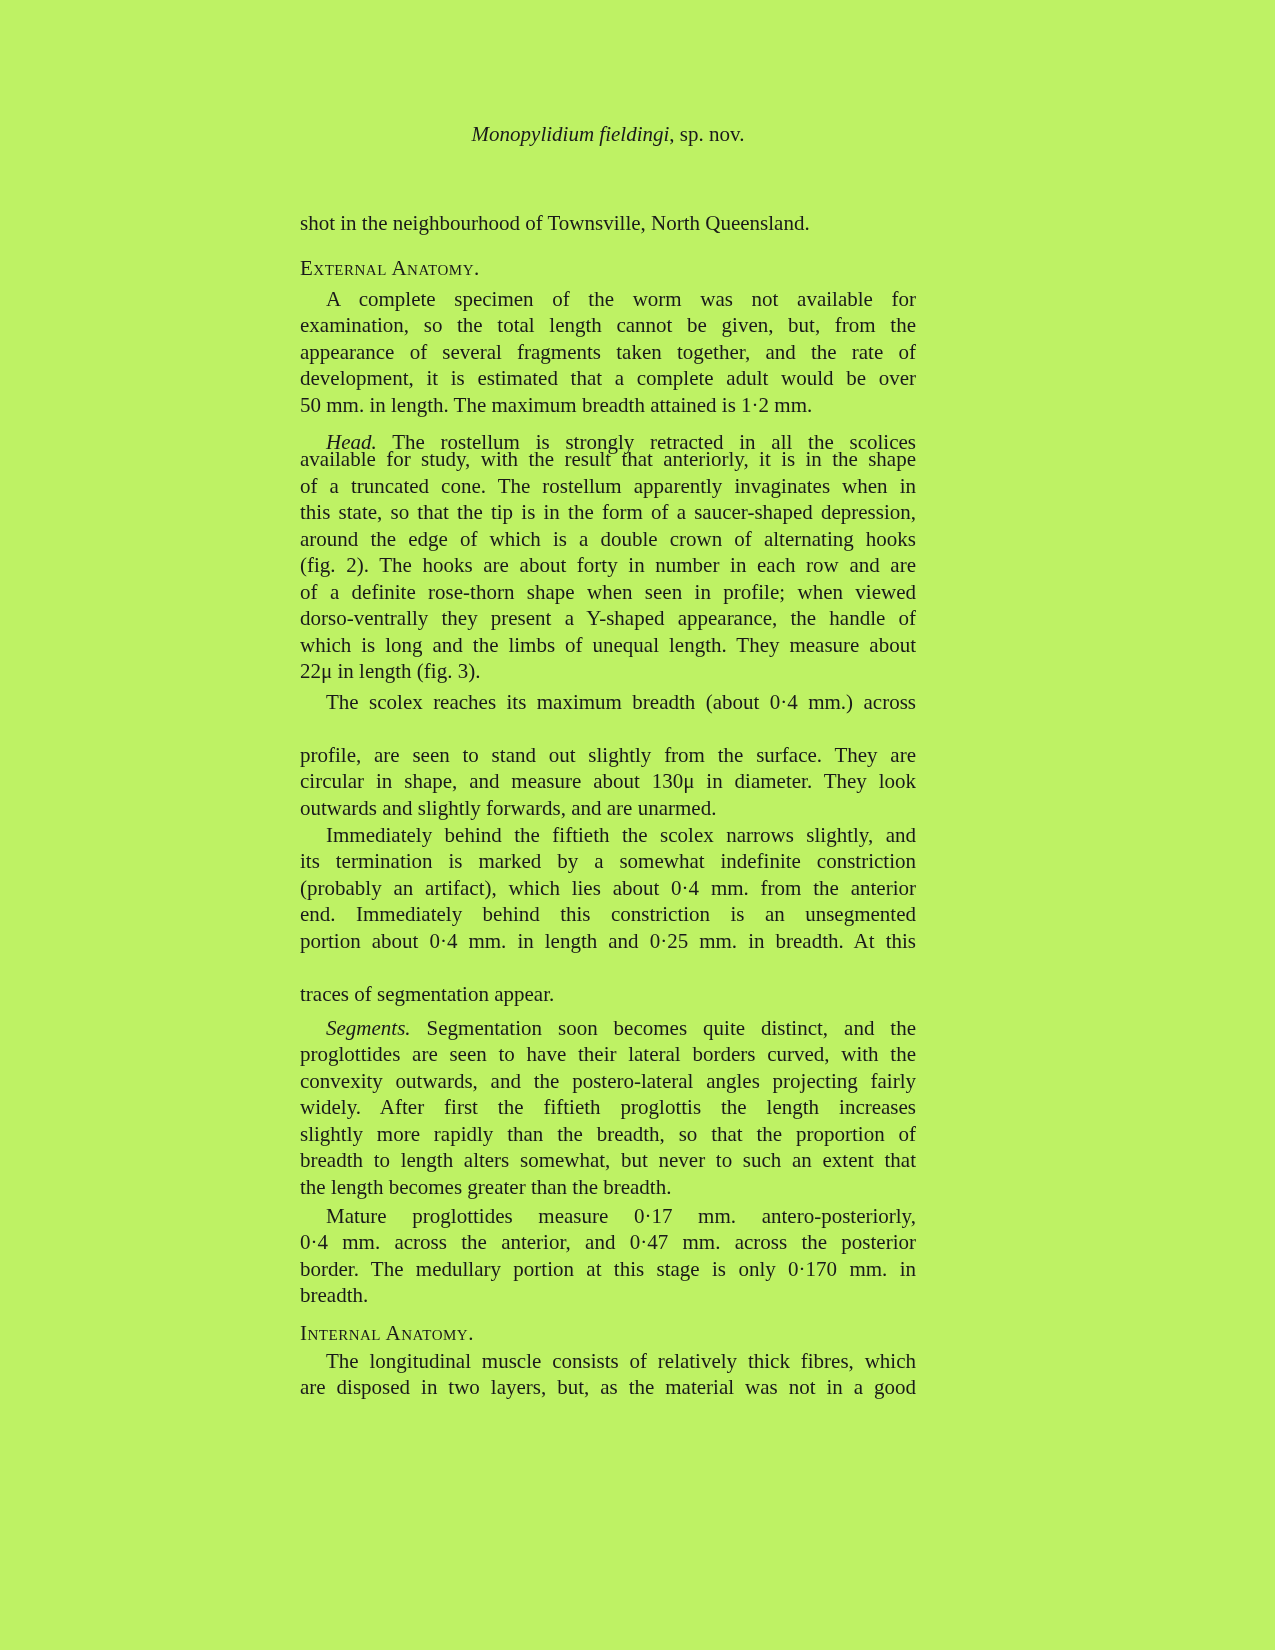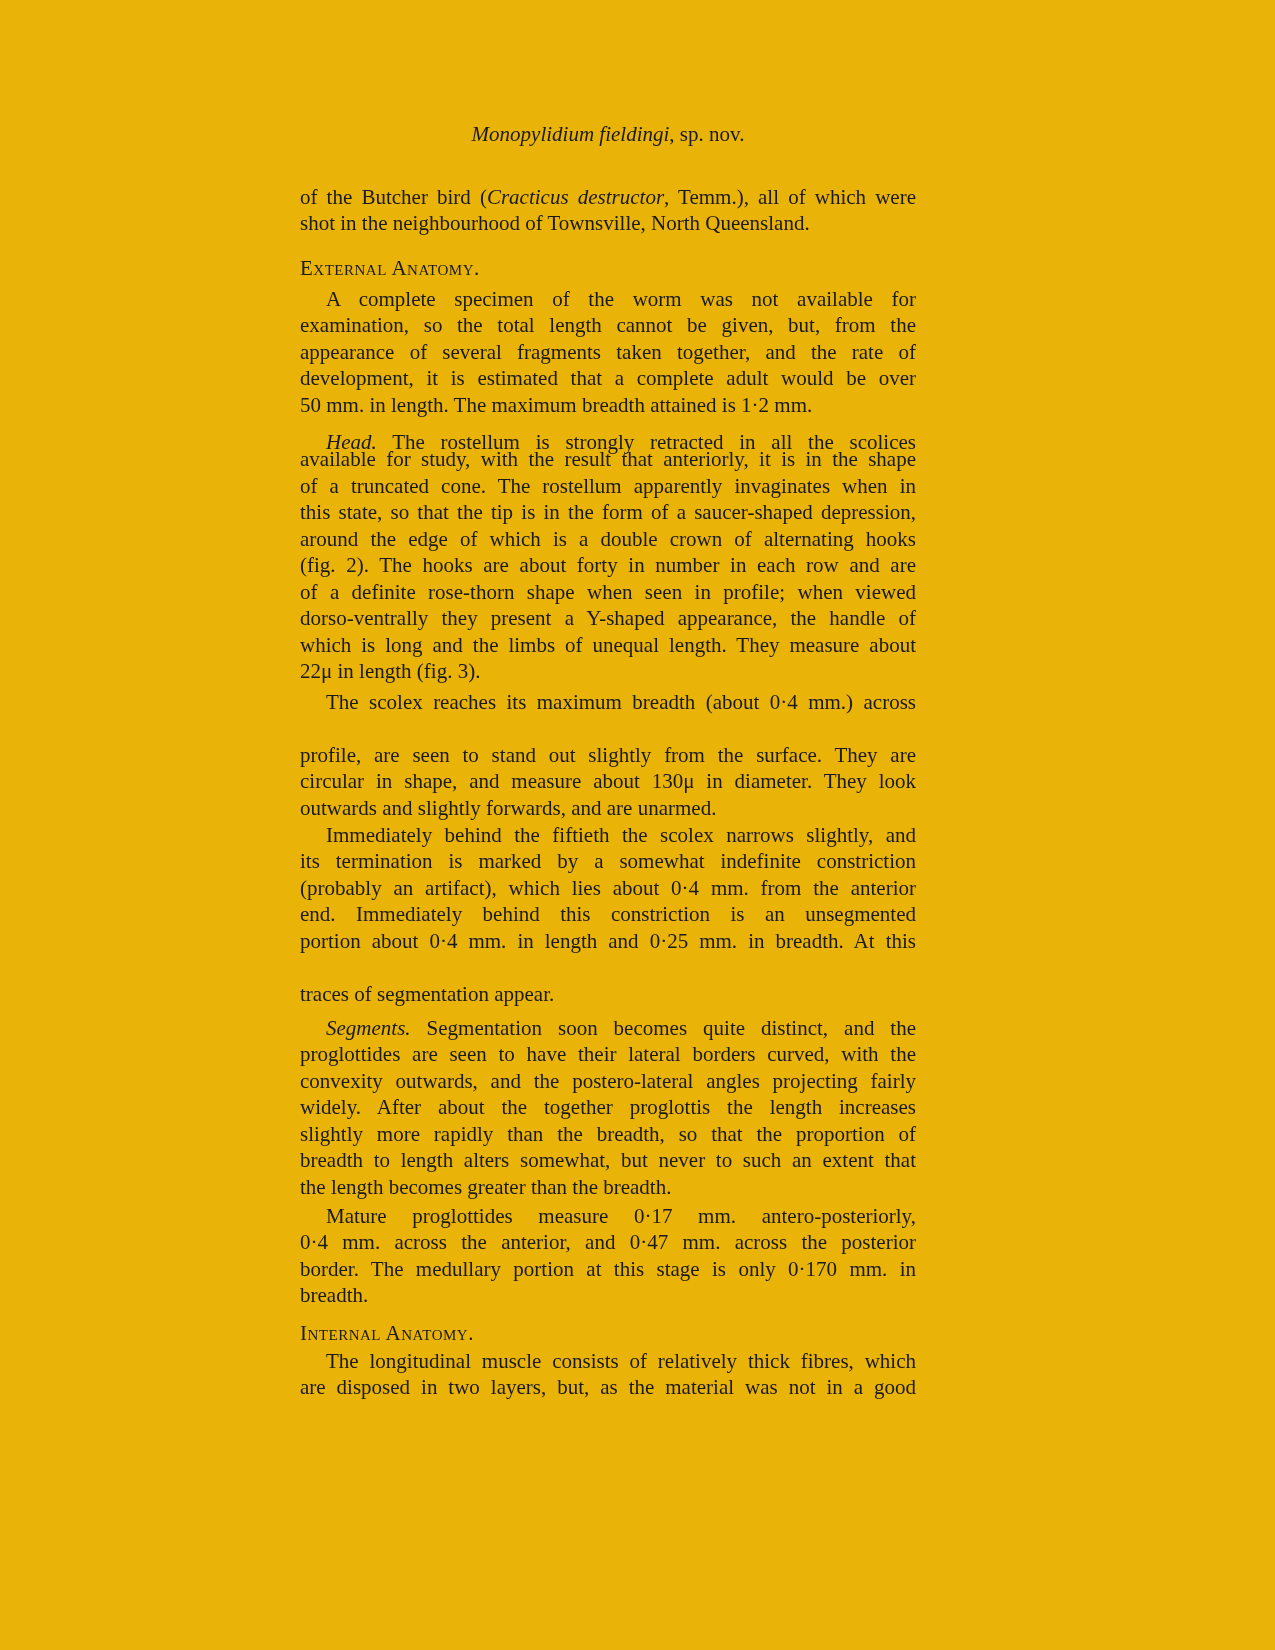--- a/index.html
+++ b/index.html
@@ -1,19 +1,19 @@
 <!DOCTYPE html>
 <html><head>
 <meta charset="utf-8">
 <style>
   html, body { margin: 0; padding: 0; background: #ffffff; }
   body { width: 1275px; height: 1650px; position: relative; overflow: hidden; }
   .page {
     position: absolute; left: 0; top: 0; width: 1275px; height: 1650px;
-    background: #eab308; color: #1a1a1a;
+    background: #bef264; color: #1a1a1a;
     font-family: "Liberation Serif", "DejaVu Serif", serif;
   }
   .title {
     position: absolute; left: 300px; width: 616px; top: 121px;
     text-align: center; font-size: 21px; line-height: 26px;
   }
   .title i { font-style: italic; }
   .line {
     position: absolute; left: 300px; width: 616px;
     font-size: 21px; line-height: 26px; height: 26px;
@@ -27,23 +27,20 @@
     letter-spacing: 0.5px; font-variant: small-caps; font-size: 21px;
   }
 </style>
 </head>
 <body>
 
 <div class="page">
 
   <div class="title"><i>Monopylidium fieldingi</i><span>, sp. nov.</span></div>
 
-  <div class="line" style="top:184px">
-      <span class="t"><span>of the Butcher bird (</span><i>Cracticus destructor</i><span>, Temm.), all of which were</span></span>
-    </div>
   <div class="line last" style="top:210px">
       <span class="t">shot in the neighbourhood of Townsville, North Queensland.</span>
     </div>
 
   <div class="heading" style="top:255px">External Anatomy.</div>
 
   <div class="line indent" style="top: 286px;">
       <span class="t"><span>A complete specimen of the worm was not available for</span></span>
     </div>
     <div class="line" style="top: 312px;">
@@ -121,21 +118,21 @@
     <div class="line indent" style="top: 1015px;">
       <span class="t"><i>Segments.</i><span>  Segmentation soon becomes quite distinct, and the</span></span>
     </div>
     <div class="line" style="top: 1041px;">
       <span class="t"><span>proglottides are seen to have their lateral borders curved, with the</span></span>
     </div>
     <div class="line" style="top: 1068px;">
       <span class="t"><span>convexity outwards, and the postero-lateral angles projecting fairly</span></span>
     </div>
     <div class="line" style="top: 1094px;">
-      <span class="t"><span>widely.   After about the together proglottis the length increases</span></span>
+      <span class="t"><span>widely.   After first the fiftieth proglottis the length increases</span></span>
     </div>
     <div class="line" style="top: 1121px;">
       <span class="t"><span>slightly more rapidly than the breadth, so that the proportion of</span></span>
     </div>
     <div class="line" style="top: 1147px;">
       <span class="t"><span>breadth to length alters somewhat, but never to such an extent that</span></span>
     </div>
     <div class="line last" style="top: 1174px;">
       <span class="t"><span>the length becomes greater than the breadth.</span></span>
     </div>

